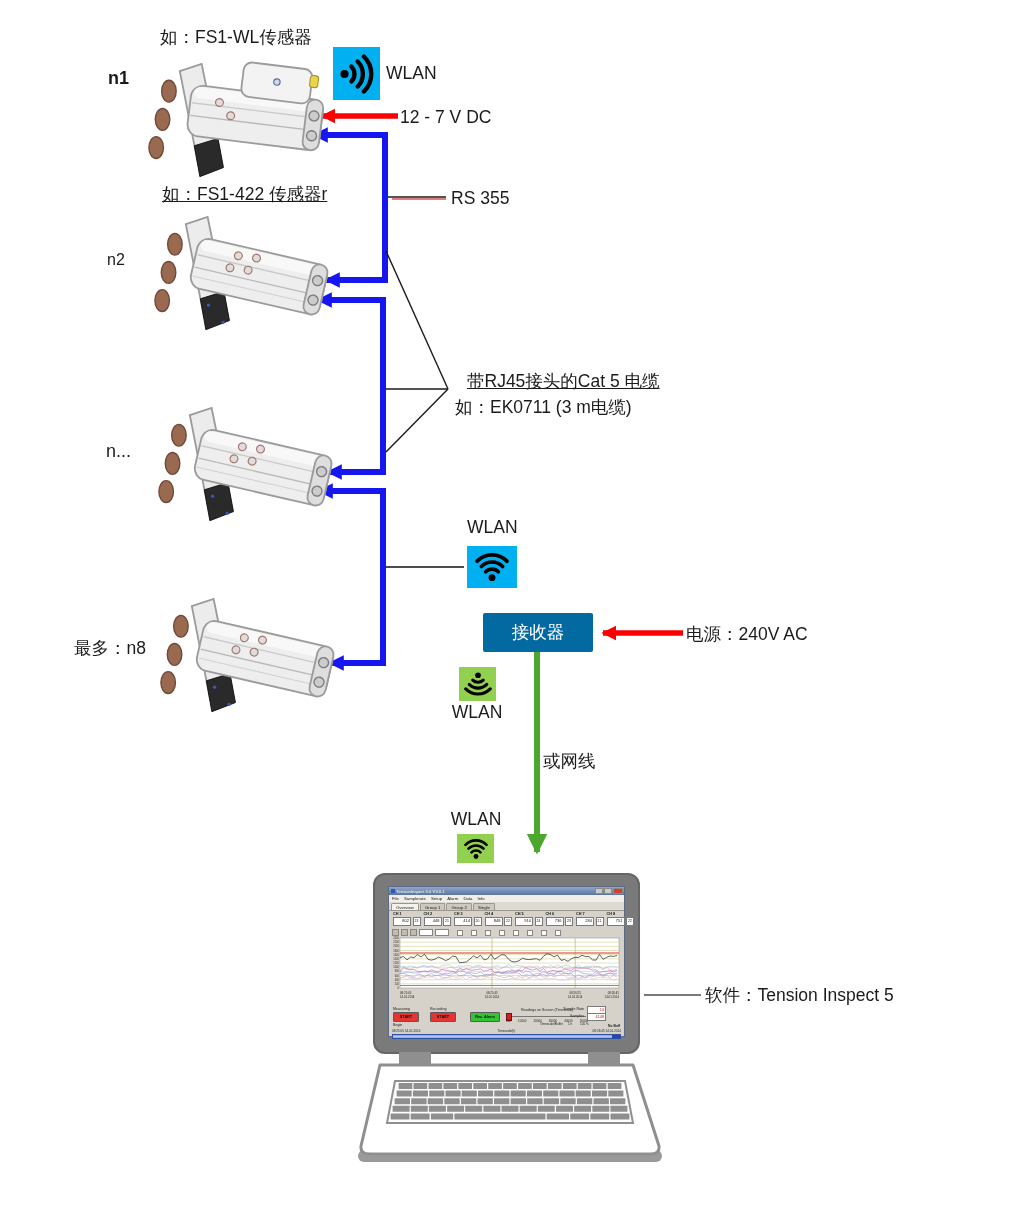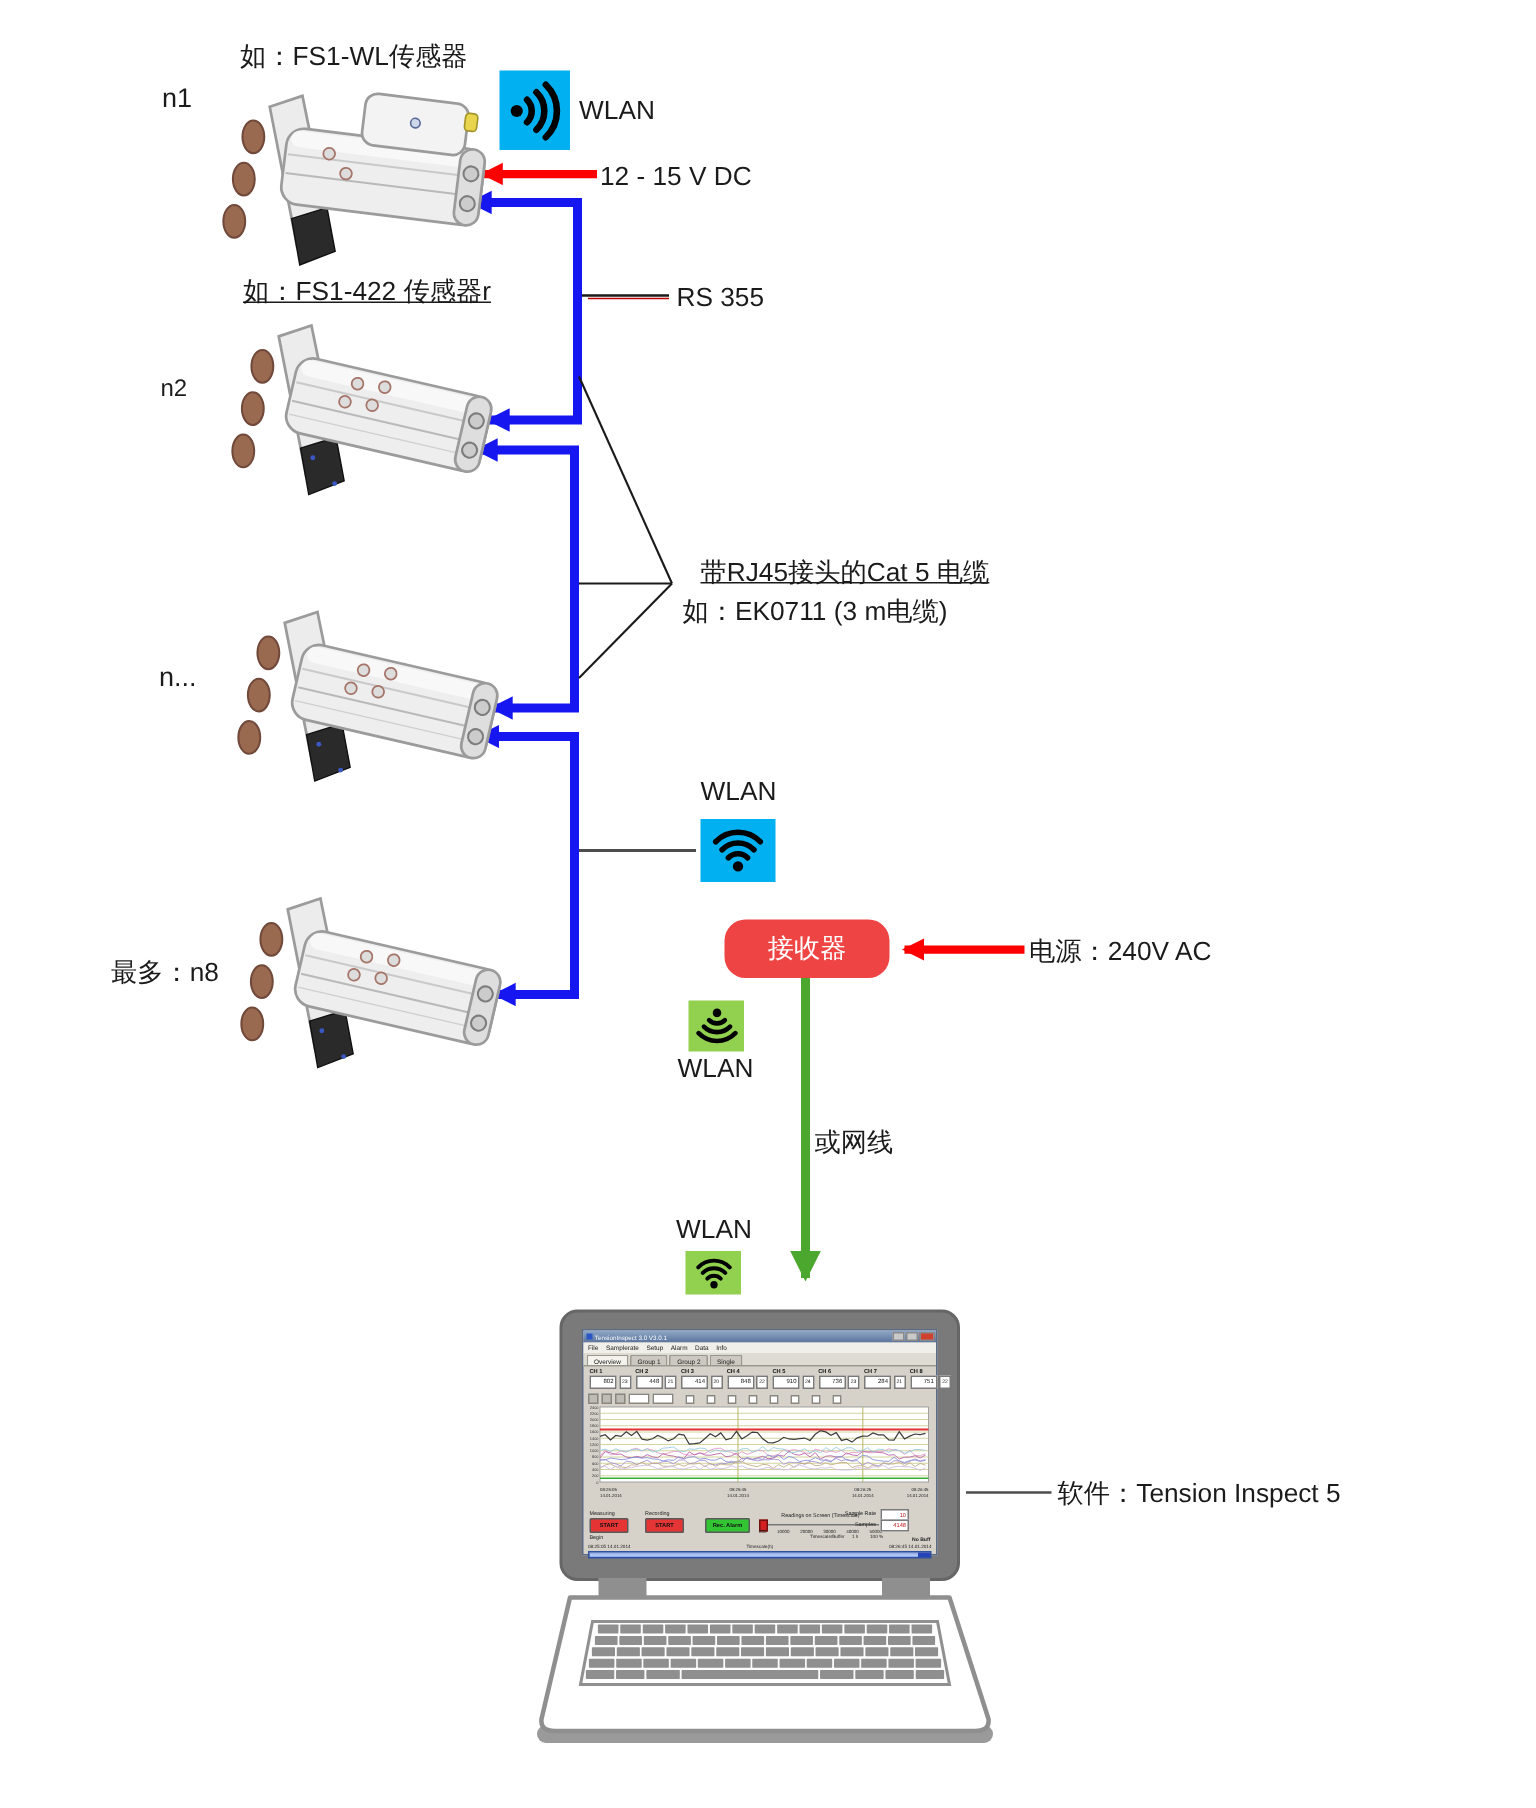--- a/index.html
+++ b/index.html
@@ -157,27 +157,27 @@
     <use href="#sensor-plain"></use>
     </svg>
   <svg class="abs" style="left:148px;top:406px" width="200" height="123">
     <use href="#sensor-plain"></use>
     </svg>
   <svg class="abs" style="left:150px;top:597px" width="200" height="123">
     <use href="#sensor-plain"></use>
     </svg>
 
   <div class="lbl" style="left:160px;top:26px;">如：FS1-WL传感器</div>
-  <div class="lbl" style="left:108px;top:54px;font-size:18px;">n1</div>
+  <div class="lbl" style="left:108px;top:67px;font-size:18px;font-weight:bold;">n1</div>
   <div class="lbl" style="left:162px;top:183px;text-decoration:underline;">如：FS1-422 传感器r</div>
   <div class="lbl" style="left:107px;top:250px;font-size:16px;">n2</div>
   <div class="lbl" style="left:106px;top:440px;font-size:18px;">n...</div>
   <div class="lbl" style="left:74px;top:637px;">最多：n8</div>
 
-  <div class="lbl" style="left:400px;top:106px;">12 - 15 V DC</div>
+  <div class="lbl" style="left:400px;top:106px;">12 - 7 V DC</div>
   <div class="lbl" style="left:451px;top:187px;">RS 355</div>
   <div class="lbl" style="left:467px;top:370px;text-decoration:underline;">带RJ45接头的Cat 5 电缆</div>
   <div class="lbl" style="left:455px;top:396px;">如：EK0711 (3 m电缆)</div>
   <div class="lbl" style="left:686px;top:623px;">电源：240V AC</div>
   <div class="lbl" style="left:543px;top:750px;">或网线</div>
   <div class="lbl" style="left:705px;top:984px;">软件：Tension Inspect 5</div>
 
   <div class="wbox" style="left:333px;top:47px;width:47px;height:53px;background:#00B0F0;">
     <svg width="40" height="40" viewBox="0 0 64 64">
       <g transform="rotate(90 32 32)">
@@ -187,21 +187,21 @@
   </div>
   <div class="lbl" style="left:386px;top:62px;">WLAN</div>
 
   <div class="lbl" style="left:467px;top:516px;width:50px;text-align:center;">WLAN</div>
   <div class="wbox" style="left:467px;top:546px;width:50px;height:42px;background:#00B0F0;">
     <svg width="40" height="34" viewBox="0 0 64 64" preserveAspectRatio="xMidYMid meet">
         <use href="#wifi"></use>
       </svg>
   </div>
 
-  <div class="abs" style="left:483px;top:613px;width:110px;height:39px;background:#ef4444;border-radius:14px;
+  <div class="abs" style="left:483px;top:613px;width:110px;height:39px;background:#0369a1;border-radius:2px;
               display:flex;align-items:center;justify-content:center;">
     <span class="lbl" style="position:static;color:#fff;">接收器</span>
   </div>
 
   <div class="wbox" style="left:459px;top:667px;width:37px;height:34px;background:#92D050;">
     <svg width="30" height="28" viewBox="0 0 64 64">
       <g transform="rotate(180 32 32)">
           <use href="#wifi"></use>
         </g>
     </svg>

